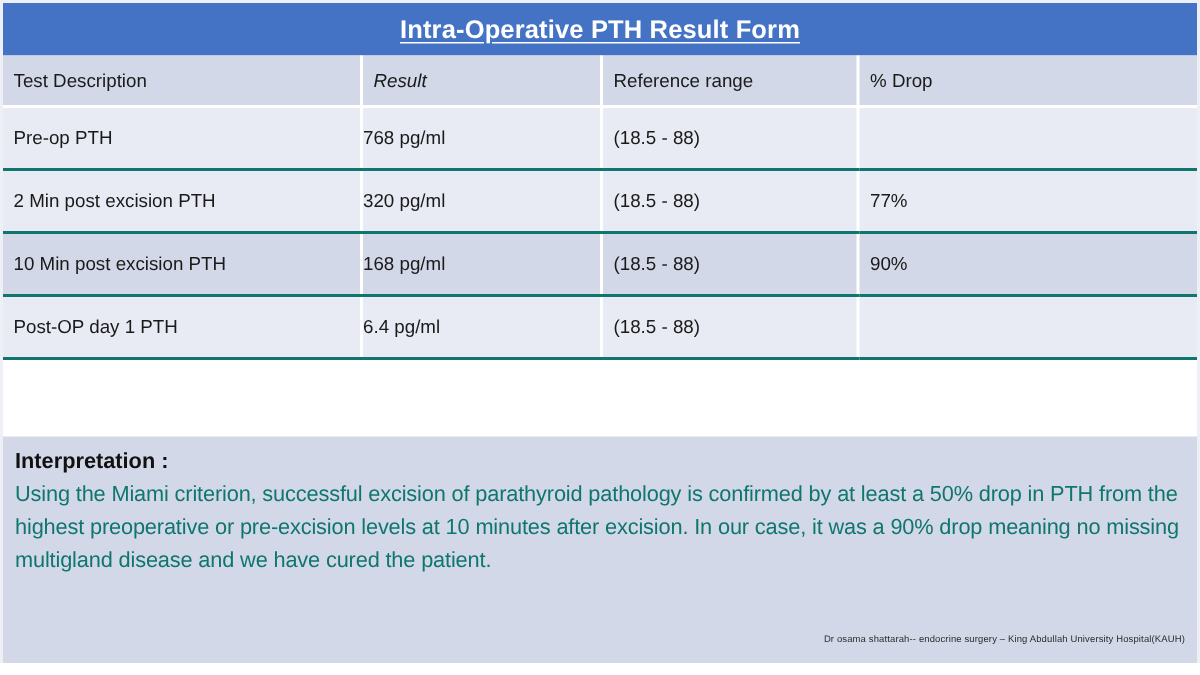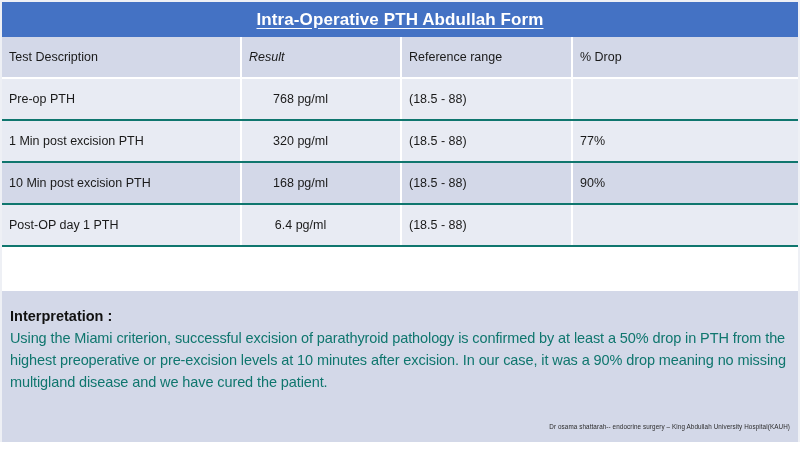--- a/index.html
+++ b/index.html
@@ -60,21 +60,21 @@
   .table td, .table th {
     padding: 0;
     margin: 0;
     border: none;
     vertical-align: middle;
     box-sizing: border-box;
   }
 
   .row-head td {
     background: #d3d8e8;
-    height: 41px;
+    height: 34px;
     font-size: 12.5px;
     color: #1a1a1a;
     border-right: 2px solid #ffffff;
     border-bottom: 2px solid #ffffff;
     padding-left: 7px;
   }
   .row-head td:last-child { border-right: none; }
 
   .row-light td { background: #e8ebf3; }
   .row-dark  td { background: #d3d8e8; }
@@ -83,34 +83,34 @@
     height: 42px;
     font-size: 12.5px;
     color: #1a1a1a;
     border-right: 2px solid #ffffff;
     border-bottom: 2px solid #0f766e;
     padding-left: 7px;
   }
   .data-row td:last-child { border-right: none; }
 
   .col-desc   { width: 239px; }
-  .col-result { width: 160px; text-align: center; padding-left: 0 !important; padding-right: 41px !important; }
+  .col-result { width: 160px; text-align: left; padding-left: 0 !important; padding-right: 41px !important; }
   .col-ref    { width: 171px; }
   .col-drop   { width: 226px; }
 
   
   .interp {
     position: absolute;
     left: 2px;
     top: 291px;
     width: 796px;
     height: 151px;
     background: #d3d8e8;
     box-sizing: border-box;
-    padding: 16px 10px 0 8px;
+    padding: 8px 10px 0 8px;
     overflow: hidden;
   }
   .interp-title {
     font-size: 14.5px;
     font-weight: bold;
     color: #111111;
     line-height: 19px;
     margin-bottom: 1px;
   }
   .interp-body {
@@ -139,21 +139,21 @@
 </head>
 <body>
 
 <div id="slide">
 
   <div class="edge-top"></div>
   <div class="edge-left"></div>
   <div class="edge-right"></div>
 
   <div class="title-bar">
-    <span class="title-text">Intra-Operative PTH Abdullah Form</span>
+    <span class="title-text">Intra-Operative PTH Result Form</span>
   </div>
 
   <table class="table">
     <colgroup>
       <col class="col-desc">
         <col class="col-result">
         <col class="col-ref">
         <col class="col-drop">
     </colgroup>
     <thead>
@@ -165,21 +165,21 @@
       </tr>
     </thead>
     <tbody>
       <tr class="data-row row-light">
         <td class="col-desc">Pre-op PTH</td>
         <td class="col-result">768 pg/ml</td>
         <td class="col-ref">(18.5 - 88)</td>
         <td class="col-drop"></td>
       </tr>
       <tr class="data-row row-light">
-        <td class="col-desc"> 1 Min post excision PTH</td>
+        <td class="col-desc"> 2 Min post excision PTH</td>
         <td class="col-result">320 pg/ml</td>
         <td class="col-ref">(18.5 - 88)</td>
         <td class="col-drop">77%</td>
       </tr>
       <tr class="data-row row-dark">
         <td class="col-desc">10 Min post excision PTH</td>
         <td class="col-result">168  pg/ml</td>
         <td class="col-ref">(18.5 - 88)</td>
         <td class="col-drop">90%</td>
       </tr>

